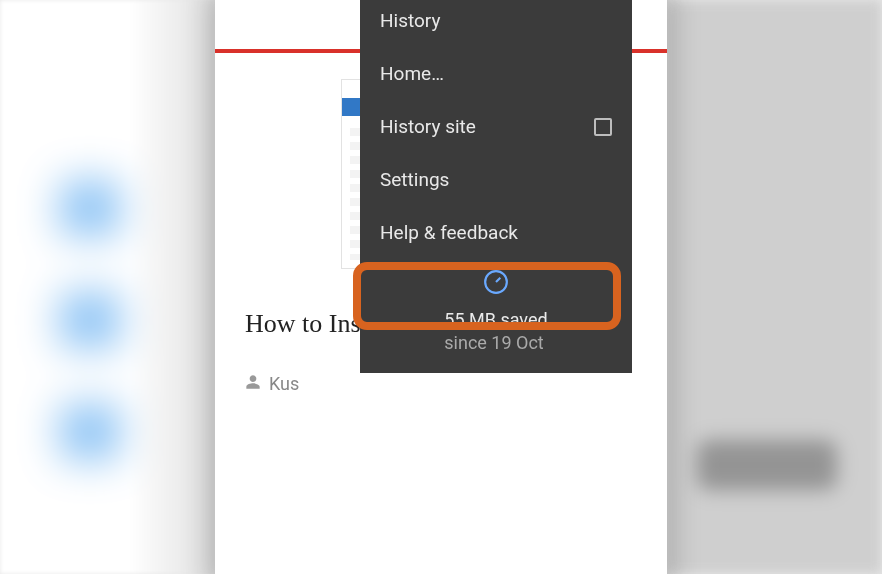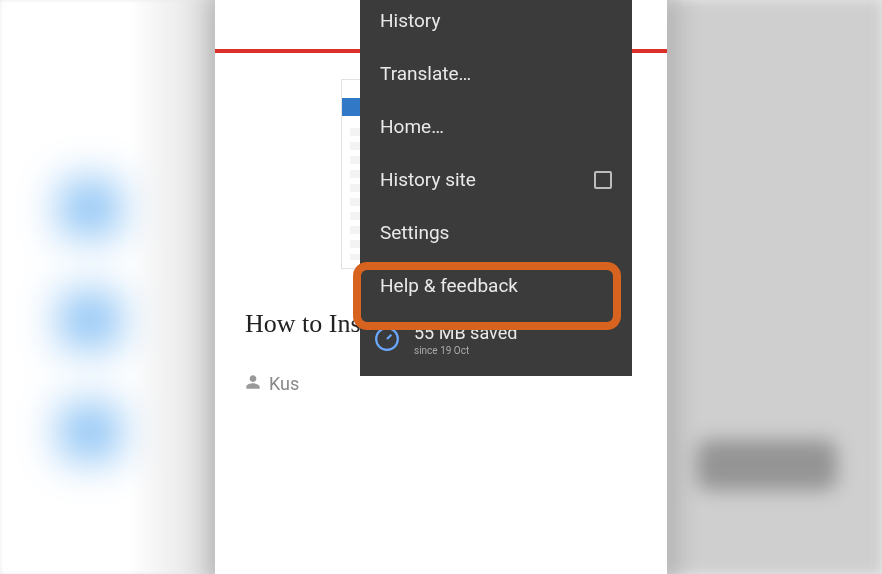--- a/index.html
+++ b/index.html
@@ -121,26 +121,27 @@
     .checkbox {
       width: 18px; height: 18px;
       border: 2px solid #bdbdbd;
       border-radius: 2px;
     }
     .data-saved {
       display: flex;
       align-items: center;
       gap: 14px;
       padding: 10px 14px 6px 14px;
+      flex-direction: column;
     }
     .gauge {
       width: 26px; height: 26px; flex: 0 0 26px;
     }
     .data-saved-text .main { font-size: 18px; color: #eaeaea; }
-    .data-saved-text .sub { font-size: 10px; color: #aaa; margin-top: 2px; }
+    .data-saved-text .sub { font-size: 18px; color: #aaa; margin-top: 2px; }
 
     .highlight {
       position: absolute;
       left: 353px; top: 262px;
       width: 268px; height: 68px;
       border: 8px solid #d8631f;
       border-radius: 14px;
       pointer-events: none;
     }
   </style>
@@ -165,23 +166,20 @@
       <span>Kus</span>
     </div>
   </div>
 </div>
 
 <div class="menu">
   <div class="menu-item">
       <span>History</span>
     </div>
   <div class="menu-item">
-      <span>Translate…</span>
-    </div>
-  <div class="menu-item">
       <span>Home…</span>
     </div>
   <div class="menu-item">
     <span>History site</span>
     <span class="checkbox"></span>
   </div>
   <div class="menu-item">
       <span>Settings</span>
     </div>
   <div class="menu-item">

